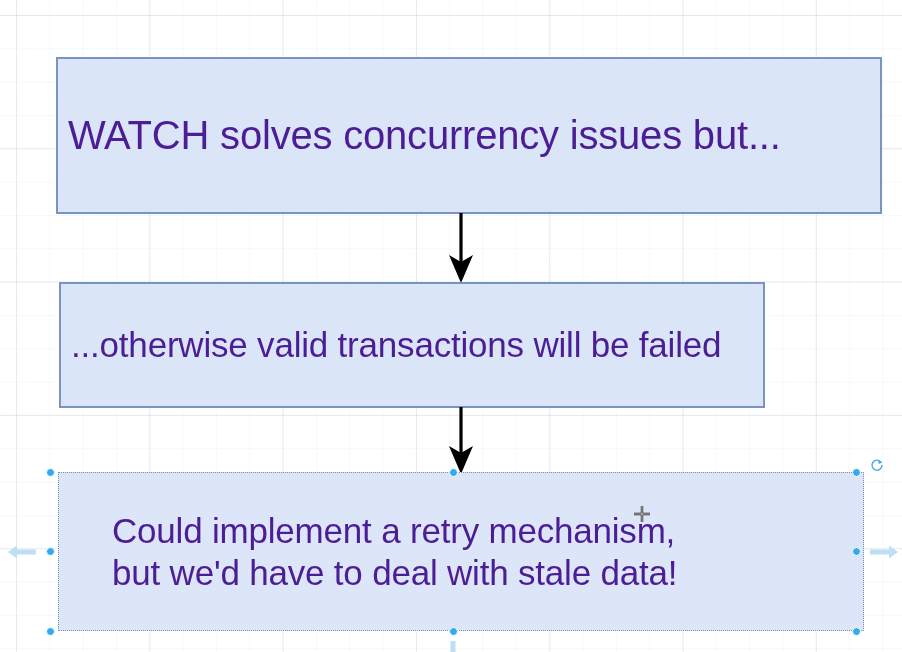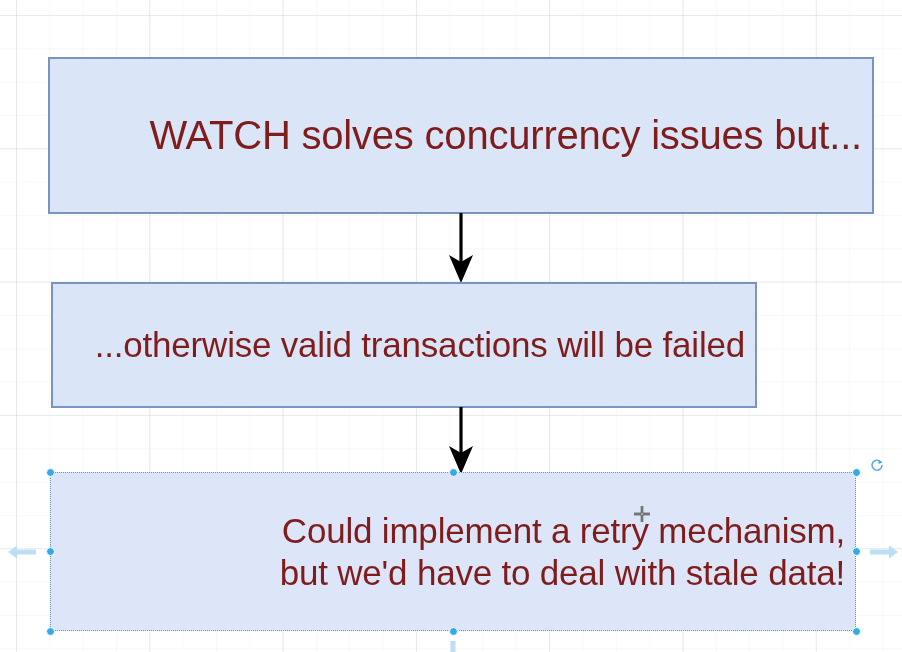--- a/index.html
+++ b/index.html
@@ -28,24 +28,25 @@
   }
 
   .node {
     position: absolute;
     box-sizing: border-box;
     background: #dae5f7;
     border: 2px solid #7a93c0;
     display: flex;
     align-items: center;
     justify-content: center;
-    text-align: right;
-    color: #7f1d1d;
+    text-align: left;
+    color: #4c1d95;
     line-height: 1.18;
     letter-spacing: -0.2px;
+    margin-left: 8px;
   }
   .node .label {
     display: block;
     width: 100%;
     padding: 0 10px;
     box-sizing: border-box;
   }
 
   
   #node-1 {
@@ -67,20 +68,21 @@
 
   
   #node-3 {
     left: 50px;
     top: 472px;
     width: 806px;
     height: 159px;
     font-size: 35px;
     border: 1px dotted #7b8faf;
     background: #dce6f8;
+    padding-left: 43px;
   }
   #node-3 .label {
     white-space: pre-line;
   }
 
   
   .connector {
     position: absolute;
     width: 30px;
     pointer-events: none;

